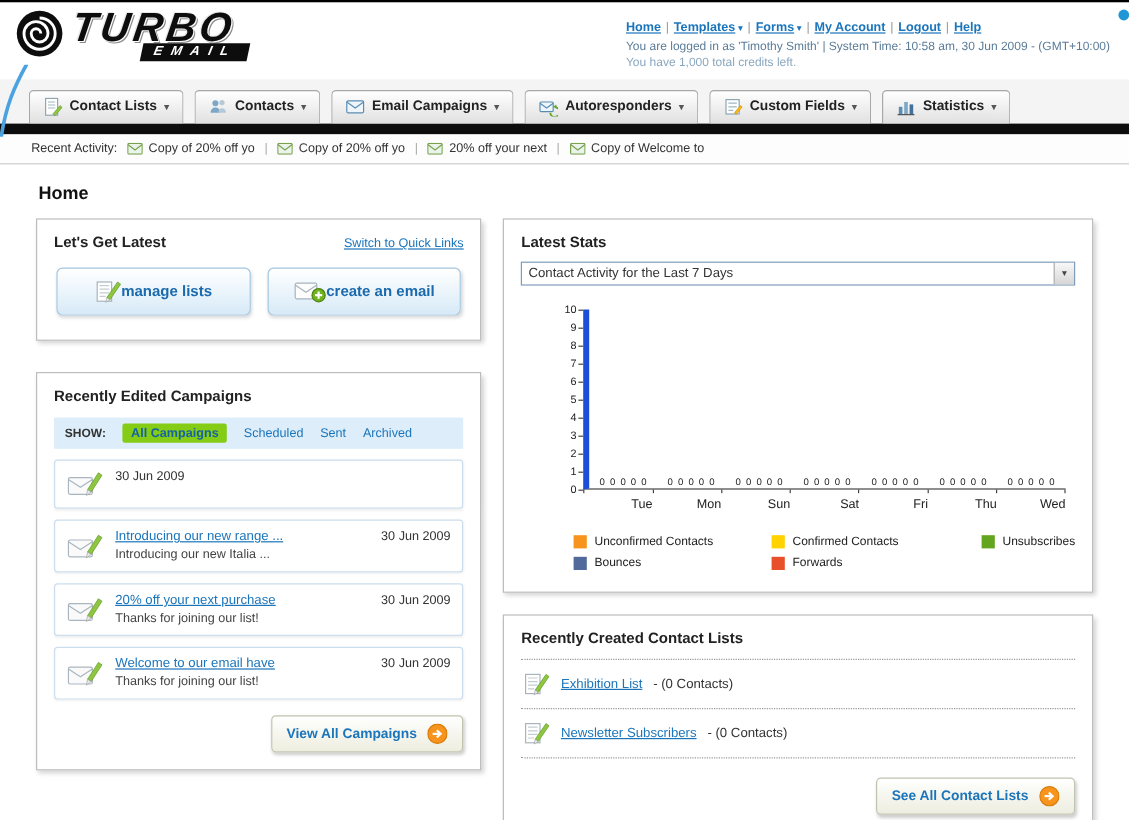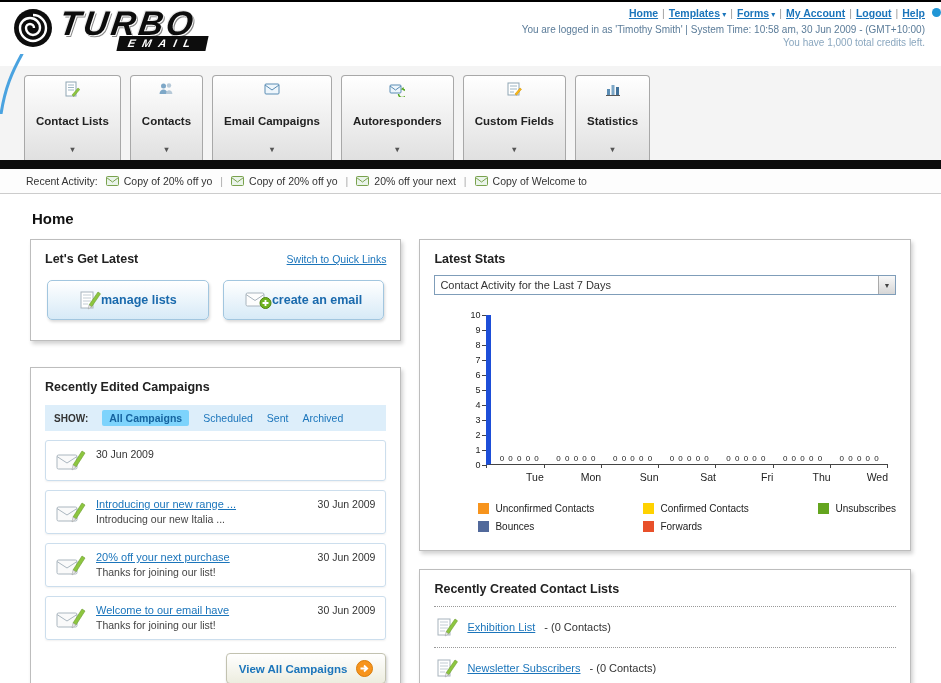--- a/index.html
+++ b/index.html
@@ -8,35 +8,35 @@
   .page { position:relative; width:941px; min-height:683px; border-top:2px solid #000; background:#fff; overflow:hidden; }
 
   
   .header { position:relative; height:64px; padding:4px 12px 0 12px; background:#fff; }
   .logo { display:flex; align-items:flex-start; gap:2px; cursor:pointer; width:250px; }
   .logo-text { display:flex; flex-direction:column; margin-top:2px; }
   .logo-turbo { font-style:italic; font-weight:bold; font-size:34px; line-height:30px; letter-spacing:3px; color:#0d0d0d;
                 text-shadow:1px 1px 0 #fff,-1px -1px 0 #e8e8e8,2px 2px 0 #8a8a8a; transform:skewX(-8deg); }
   .logo-email { display:inline-block; background:#0d0d0d; color:#fff; font-style:italic; font-weight:bold;
                 font-size:11px; letter-spacing:7px; padding:1px 10px 2px; transform:skewX(-12deg); width:fit-content; margin:-2px 0 0 58px; }
-  .header-right { position:absolute; top:5px; right:16px; text-align:right; }
+  .header-right { position:absolute; top:15px; right:16px; }
   .top-links { font-size:10.5px; color:#888; }
   .top-links a { color:#1b75bb; font-weight:bold; text-decoration:underline; cursor:pointer; }
   .top-links .dd { font-size:8px; color:#1b75bb; }
   .top-links .sep { color:#999; margin:0 4px; }
   .login-info { margin-top:5px; font-size:10px; color:#5b7c99; }
   .credits-info { margin-top:2px; font-size:10px; color:#8aa7bf; }
   .deco-dot { position:absolute; top:6px; right:0; width:9px; height:9px; border-radius:50%; background:#2196d6; }
   .deco-swoosh { position:absolute; left:0; top:52px; }
 
   
   .main-nav { display:flex; gap:9px; padding:9px 0 0 24px; background:#f4f4f4; }
-  .nav-tab { display:flex; align-items:center; gap:18px; padding:5px 11px 6px; background:linear-gradient(#ffffff,#e0e0e0);
+  .nav-tab { display:flex; align-items:center; gap:6px; padding:5px 11px 6px; background:linear-gradient(#ffffff,#e0e0e0);
              border:1px solid #a8a8a8; border-bottom:none; border-radius:4px 4px 0 0; font-weight:bold; font-size:11.5px;
-             color:#222; cursor:pointer; white-space:nowrap;flex-direction:column; }
+             color:#222; cursor:pointer; white-space:nowrap; }
   .nav-tab .arrow { font-size:8px; color:#555; }
   .black-bar { height:9px; background:#0d0d0d; }
 
   
   .recent-activity { display:flex; align-items:center; gap:8px; padding:6px 0 6px 26px; border-bottom:1px solid #ccc;
                      background:#fdfdfd; font-size:10.5px; color:#333; }
   .activity-item { display:flex; align-items:center; gap:5px; cursor:pointer; }
   .activity-sep { color:#aaa; }
 
   
@@ -55,21 +55,21 @@
   .gs-buttons { display:flex; gap:14px; margin:14px 2px 6px; }
   .gs-btn { flex:1; height:40px; display:flex; align-items:center; justify-content:center; gap:0;
             background:linear-gradient(#ffffff,#d7eaf7); border:1px solid #a2c6df; border-radius:5px;
             color:#1a6aad; font-weight:bold; font-size:12.5px; font-family:inherit; cursor:pointer;
             box-shadow:inset 0 1px 0 #fff, 1px 2px 3px rgba(0,0,0,.15); }
 
   
   .campaign-tabs { display:flex; align-items:center; gap:14px; background:#ddeefa; padding:5px 9px; margin-top:11px; }
   .show-label { font-size:10px; font-weight:bold; color:#333; }
   .c-tab { color:#1b75bb; font-size:10.5px; cursor:pointer; }
-  .c-tab.selected { background:#7dd3fc; color:#15639f; font-weight:bold; padding:2px 7px; border-radius:2px; }
+  .c-tab.selected { background:#84cc16; color:#15639f; font-weight:bold; padding:2px 7px; border-radius:2px; }
   .campaign-row { display:flex; gap:10px; border:1px solid #ccdeed; border-radius:3px; padding:7px 10px 8px;
                   margin-top:9px; box-shadow:0 1px 2px rgba(0,0,0,.06); }
   .c-text { flex:1; }
   .c-title { display:block; color:#1b75bb; text-decoration:underline; font-size:11px; cursor:pointer; }
   .c-sub { color:#444; font-size:10.5px; margin-top:3px; }
   .c-date { font-size:10.5px; color:#333; white-space:nowrap; }
   .panel-actions { text-align:right; margin-top:13px; }
   .action-btn { display:inline-flex; align-items:center; gap:9px; background:linear-gradient(#ffffff,#ededdf);
                 border:1px solid #c2c2b0; border-radius:4px; padding:6px 12px; color:#1b75bb; font-weight:bold;
                 font-size:11.5px; font-family:inherit; cursor:pointer; box-shadow:1px 2px 3px rgba(0,0,0,.2); }
@@ -508,19 +508,30 @@
                     <rect x="2" y="3" width="12" height="16" fill="#fff" stroke="#a8b4bd"></rect>
                     <path d="M4 6h8M4 9h8M4 12h8M4 15h5" stroke="#c3cdd4"></path>
                     <path d="M10 16L19 3l2.5 1.8L12.5 18z" fill="#8dc63f" stroke="#699b2e" stroke-width=".6"></path>
                     <path d="M10 16l-.8 4 3.3-2.2z" fill="#eee" stroke="#999" stroke-width=".5"></path>
                   </svg>
                 </span>
                 <a class="cl-name">Newsletter Subscribers</a>
                 <span class="cl-detail">- (0 Contacts)</span>
               </div>
             </div>
+          <div class="panel-actions contact-actions">
+            <button class="action-btn">
+              <span>See All Contact Lists</span>
+              <span class="icon">
+                <svg width="17" height="17" viewBox="0 0 17 17">
+                    <circle cx="8.5" cy="8.5" r="8" fill="#f7941d" stroke="#d87c0a"></circle>
+                    <path d="M4.5 8.5h6M8 5.5l3.2 3-3.2 3" fill="none" stroke="#fff" stroke-width="1.8"></path>
+                  </svg>
+              </span>
+            </button>
+          </div>
         </section>
 
       </div>
     </div>
 
   </div>
 </div>
 
 </body></html>

